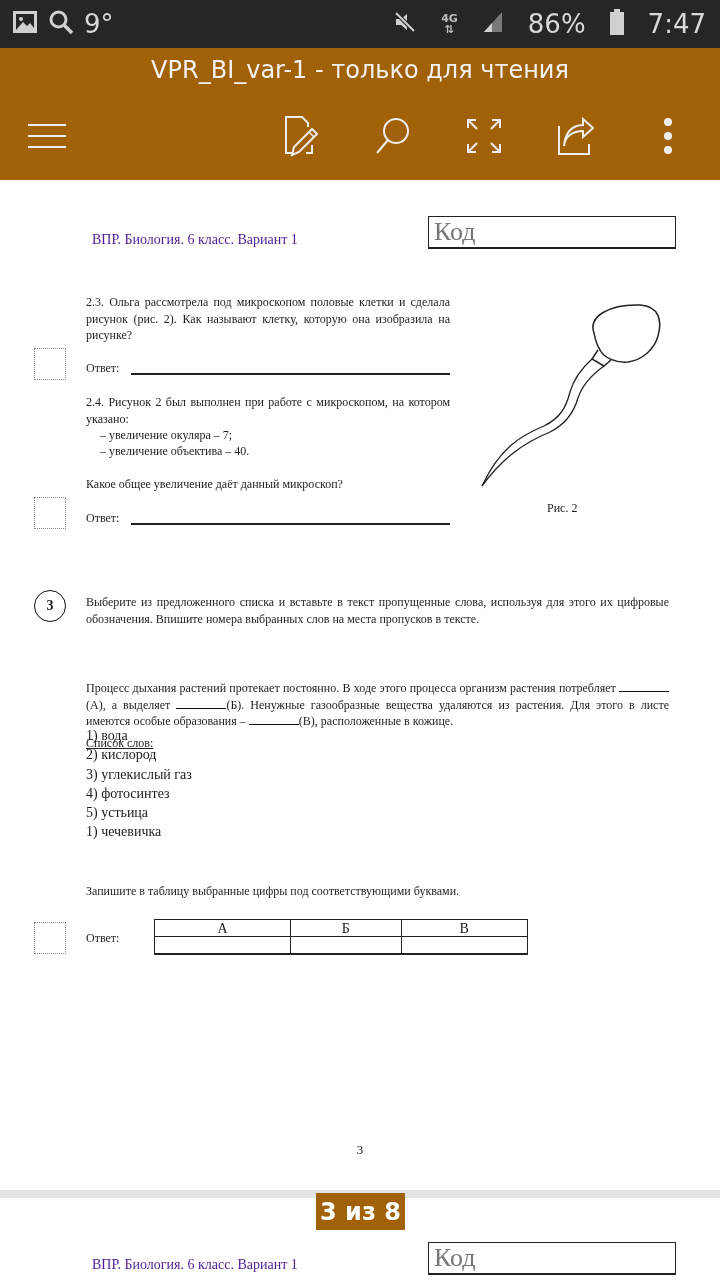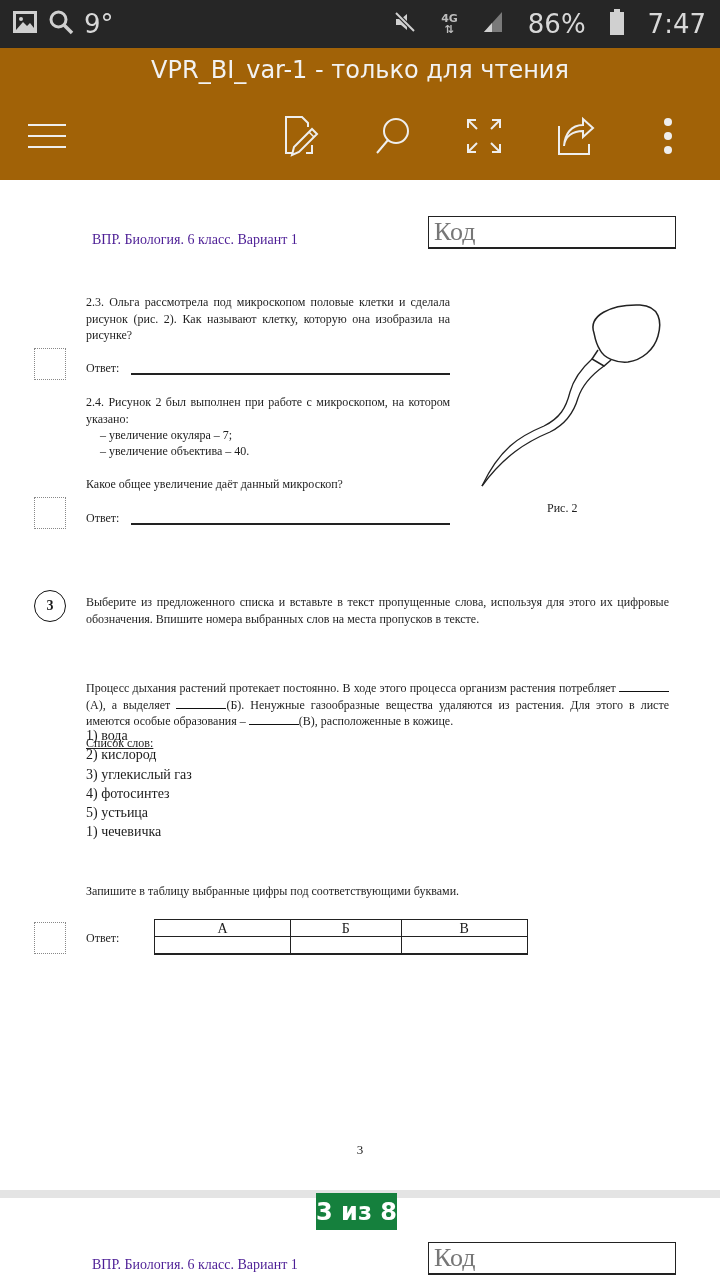--- a/index.html
+++ b/index.html
@@ -30,21 +30,21 @@
   .circle { position: absolute; left: 34px; top: 410px; width: 32px; height: 32px; border: 1.5px solid #111; border-radius: 50%; font-weight: bold; font-size: 14px; display: flex; align-items: center; justify-content: center; }
   .blank { display: inline-block; width: 50px; border-bottom: 1.5px solid #111; height: 12px; vertical-align: baseline; }
   .list-item { font-size: 14px; line-height: 19.3px; }
 
   table.ans { position: absolute; left: 154px; top: 739px; width: 374px; border-collapse: collapse; font-size: 14px; }
   table.ans td { border: 1.3px solid #222; text-align: center; height: 17px; line-height: 15px; padding: 0; }
   table.ans tr:last-child td { border-bottom: 2px solid #222; }
 
   .page-num { position: absolute; left: 0; right: 0; top: 962px; text-align: center; font-size: 13px; }
   .page-gap { position: absolute; left: 0; top: 1010px; width: 720px; height: 8px; background: #e4e4e4; }
-  .page-badge { position: absolute; left: 316px; top: 1013px; width: 81px; height: 37px; background: #15803d; color: #fff; font-family: "DejaVu Sans", sans-serif; font-weight: bold; font-size: 24px; display: flex; align-items: center; justify-content: center; }
+  .page-badge { position: absolute; left: 316px; top: 1013px; width: 89px; height: 37px; background: #a16207; color: #fff; font-family: "DejaVu Sans", sans-serif; font-weight: bold; font-size: 24px; display: flex; align-items: center; justify-content: center; }
 </style>
 </head>
 <body>
 
 <div class="statusbar">
   <div class="sb-left">
     <span>
       <svg width="26" height="24" viewBox="0 0 26 24">
           <rect x="1" y="1" width="24" height="22" fill="#d0d0d0"></rect>
           <rect x="4" y="4" width="18" height="16" fill="#262626"></rect>

